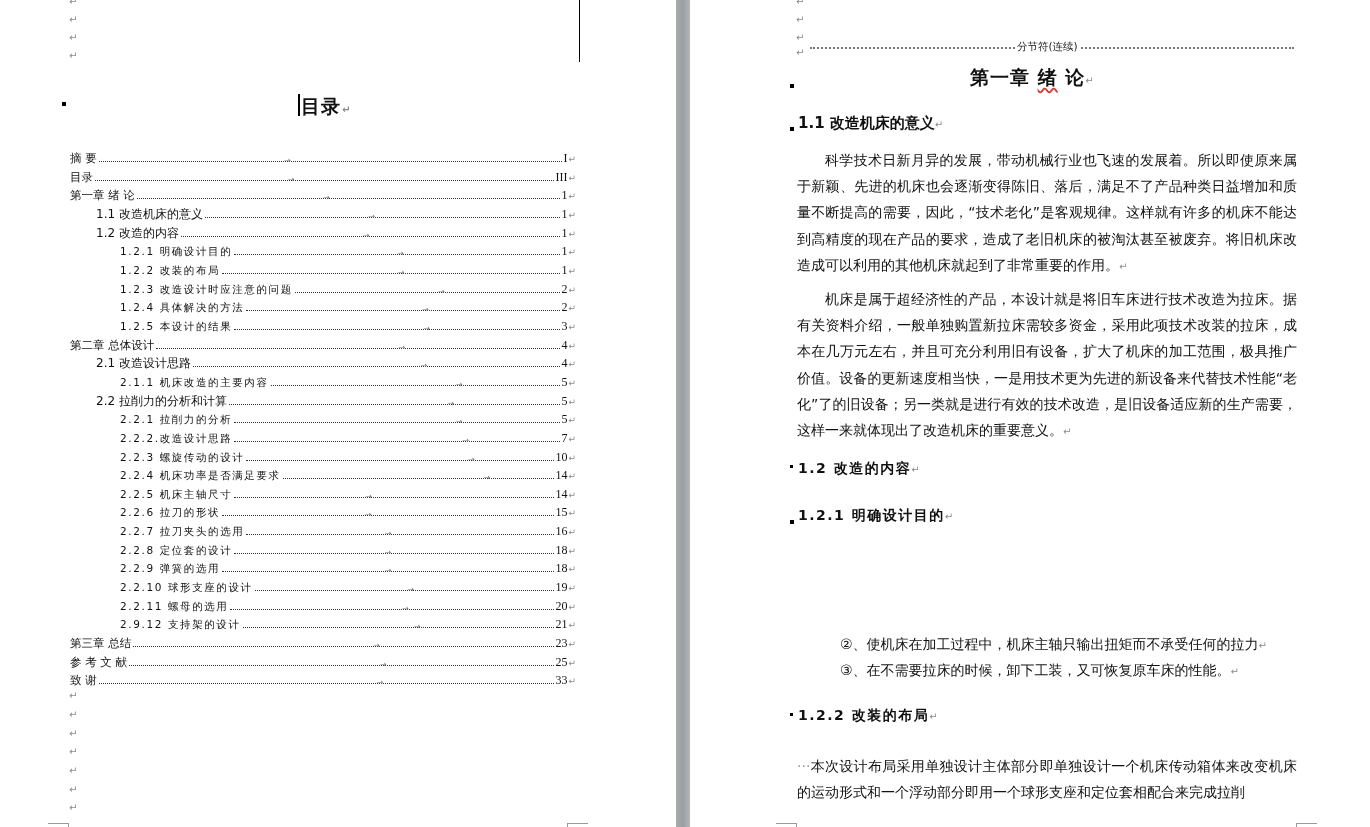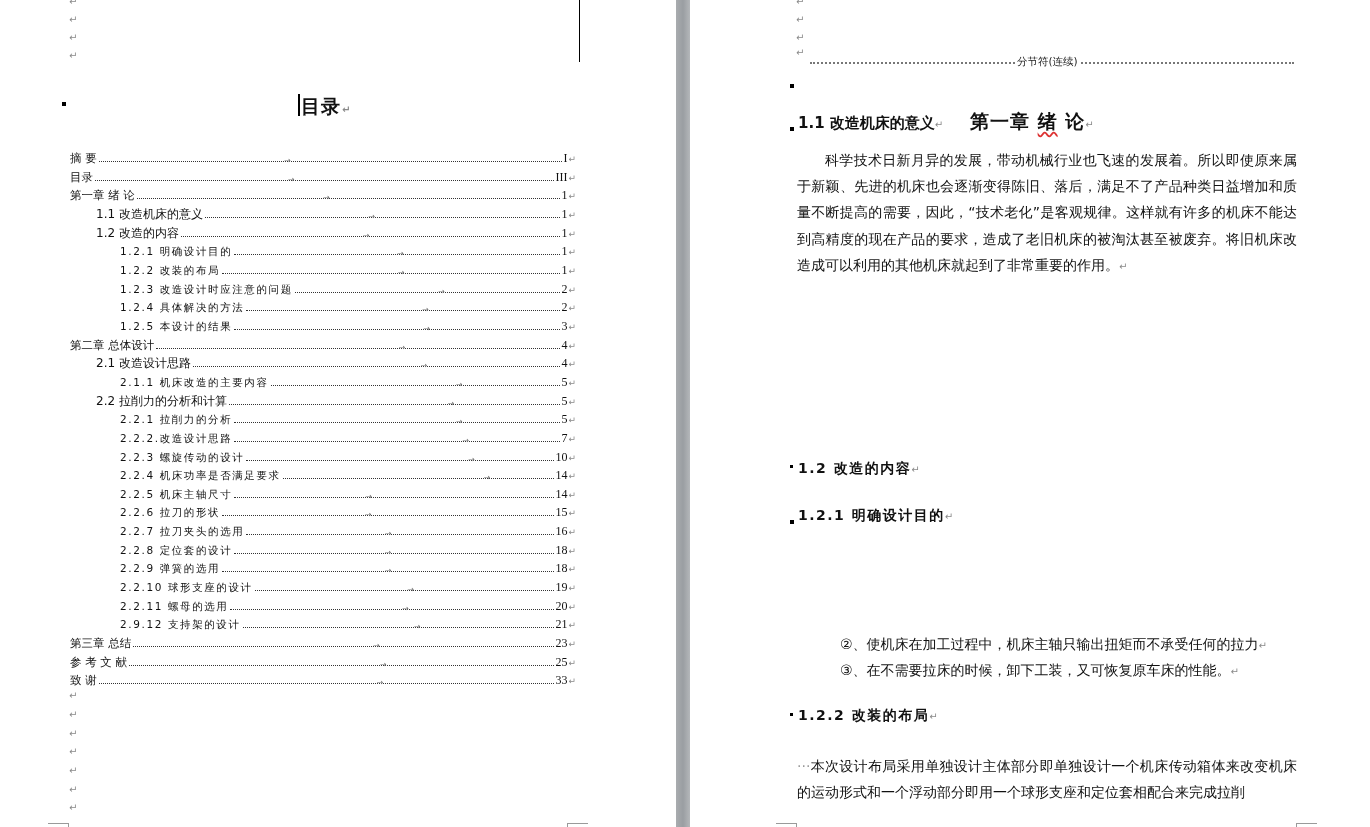--- a/index.html
+++ b/index.html
@@ -28,24 +28,24 @@
     .toc-row { position: relative; height: 18.66px; font-size: 11.5px; line-height: 18px; white-space: nowrap; display: flex; align-items: baseline; }
     .toc-row.l2 { padding-left: 26px; font-size: 12px; }
     .toc-row.l3 { padding-left: 50px; font-size: 10.5px; letter-spacing: 1.6px; }
     .toc-row .t { flex: 0 0 auto; text-align: right; }
     .toc-row .dots { flex: 1 1 auto; border-bottom: 1px dotted #333; margin: 0 1px 4px 2px; position: relative; height: 1px; }
     .toc-row .dots .tab-arrow { position: absolute; top: -8px; font-size: 8px; color: #777; letter-spacing: 0; }
     .toc-row .pg { flex: 0 0 auto; font-family: "Liberation Serif", serif; font-size: 12px; letter-spacing: 0; }
     .toc-row .pm { color:#8a8a8a; font-size: 9px; margin-left: 1px; letter-spacing: 0; }
 
     
-    .section-break { position: absolute; left: 120px; top: 55px; width: 484px; height: 12px; }
+    .section-break { position: absolute; left: 120px; top: 40px; width: 484px; height: 12px; }
     .section-break .line { position: absolute; top: 7px; left: 0; right: 0; border-top: 2px dotted #777; }
     .section-break .label { position: absolute; left: 206px; top: 0; font-size: 10.5px; background: #fff; padding: 0 1px; color: #222; }
-    .h-chapter { position: absolute; left: 280px; top: 65px; font-size: 19px; font-weight: bold; letter-spacing: 1px; margin-top: 44px; }
+    .h-chapter { position: absolute; left: 280px; top: 65px; font-size: 19px; font-weight: bold; letter-spacing: 1px; }
     .h-chapter .wavy { text-decoration: underline wavy #d33; text-underline-offset: 3px; }
     .h2 { position: absolute; left: 108px; font-size: 15px; font-weight: bold; }
     .h3 { position: absolute; left: 108px; font-size: 14px; font-weight: bold; letter-spacing: 1.5px; }
     .body-text { position: absolute; left: 107px; width: 500px; font-size: 14px; line-height: 26.2px; text-align: justify; text-align-last: left; }
     .indent { text-indent: 28px; }
     .list-line { position: absolute; left: 150px; font-size: 14px; white-space: nowrap; }
     .green-wavy { text-decoration: underline wavy #3a9a3a; text-underline-offset: 3px; }
   </style>
 </head>
 <body>
@@ -329,20 +329,23 @@
 
   <div class="bullet" style="left:100px;top:127px"></div>
   <div class="h2" style="top:114px">
     <span>1.1 改造机床的意义</span><span class="para-mark" style="position:static;font-weight:normal">↵</span>
   </div>
 
   <div class="body-text indent" style="top:147px">
     <span>科学技术日新月异的发展，带动机械行业也飞速的发展着。所以即使原来属于新颖、先进的机床也会逐渐变得陈旧、落后，满足不了产品种类日益增加和质量不断提高的需要，因此，“技术老化”是客观规律。这样就有许多的机床不能达到高精度的现在产品的要求，造成了老旧机床的被淘汰甚至被废弃。将旧机床改造成可以利用的其他机床就起到了非常重要的作用。</span><span class="para-mark" style="position:static">↵</span>
   </div>
 
+  <div class="body-text indent" style="top:286px">
+    <span>机床是属于超经济性的产品，本设计就是将旧车床进行技术改造为拉床。据有关资料介绍，一般单独购置新拉床需较多资金，采用此项技术改装的拉床，成本在几万元左右，并且可充分利用旧有设备，扩大了机床的加工范围，极具推广价值。设备的更新速度相当快，一是用技术更为先进的新设备来代替技术性能“老化”了的旧设备；另一类就是进行有效的技术改造，是旧设备适应新的生产需要，这样一来就体现出了改造机床的重要意义。</span><span class="para-mark" style="position:static">↵</span>
+  </div>
 
   <div class="bullet" style="left:100px;top:465px;width:3px;height:3px"></div>
   <div class="h3" style="top:460px">
     <span>1.2 改造的内容</span><span class="para-mark" style="position:static;font-weight:normal">↵</span>
   </div>
 
   <div class="bullet" style="left:100px;top:520px"></div>
   <div class="h3" style="top:507px">
     <span>1.2.1 明确设计目的</span><span class="para-mark" style="position:static;font-weight:normal">↵</span>
   </div>

